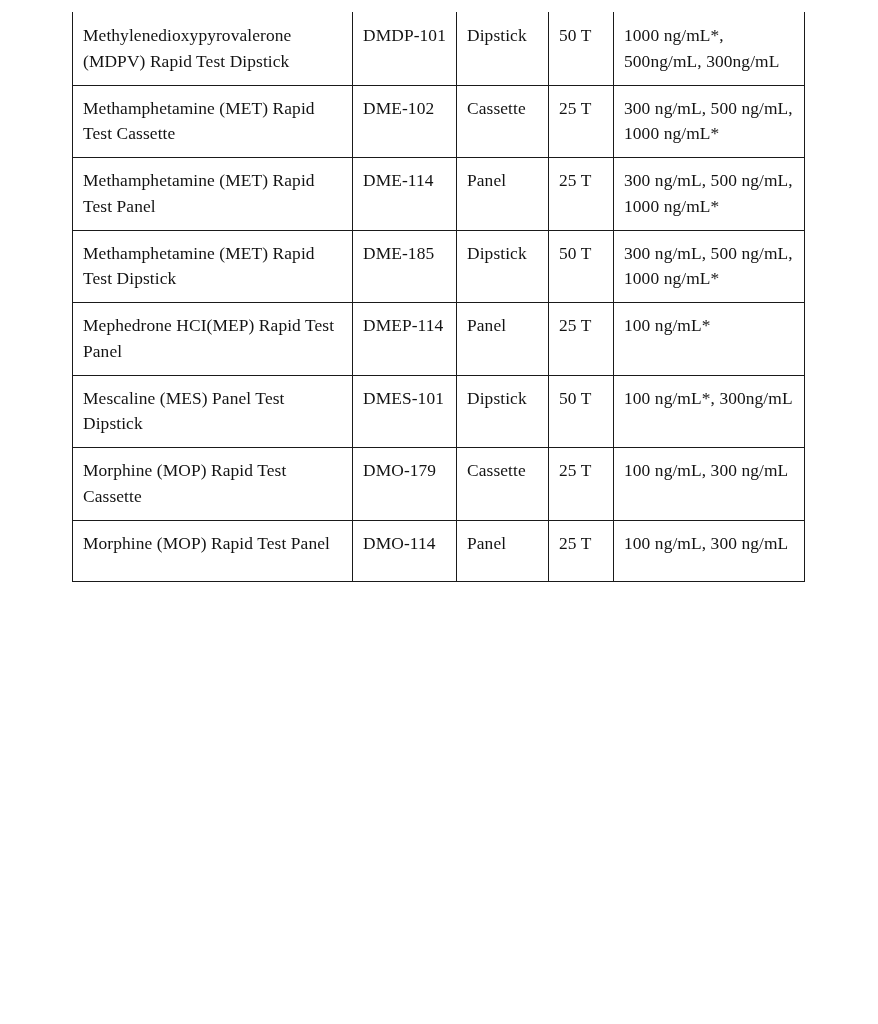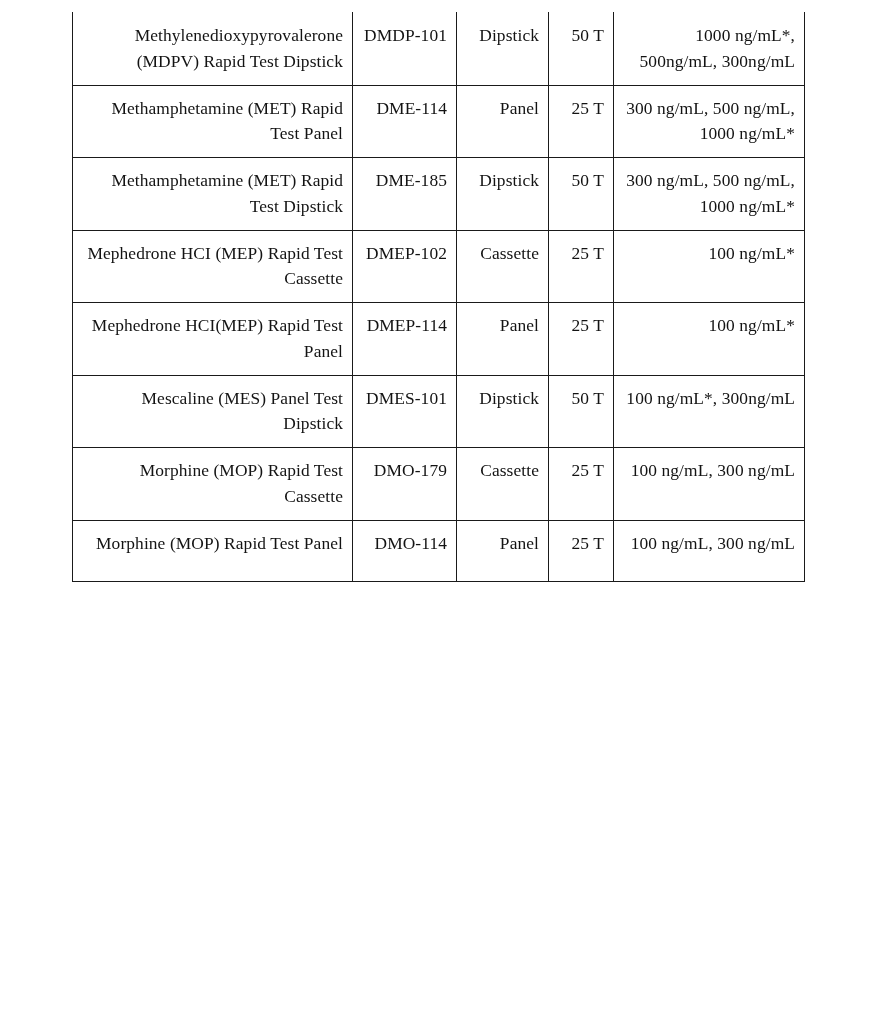--- a/index.html
+++ b/index.html
@@ -14,21 +14,20 @@
     font-family: "Liberation Serif", "DejaVu Serif", serif;
     color: #131313;
     overflow: hidden;
   }
 
   .page {
     position: relative;
     width: 878px;
     height: 1024px;
     background: #ffffff;
-    text-align: right;
   }
 
   
   .product-table {
     position: absolute;
     left: 72px;
     top: 12px;
     width: 732px;
     border-collapse: collapse;
     table-layout: fixed;
@@ -78,39 +77,39 @@
     <tbody id="table-body">
 
     <tr>
           <td class="cell-product">Methylenedioxypyrovalerone (MDPV) Rapid Test Dipstick</td>
           <td class="cell-code">DMDP-101</td>
           <td class="cell-format">Dipstick</td>
           <td class="cell-count">50 T</td>
           <td class="cell-conc">1000 ng/mL*, 500ng/mL, 300ng/mL</td>
         </tr>
         <tr>
+          <td class="cell-product">Methamphetamine (MET) Rapid Test Cassette</td>
+          <td class="cell-code">DME-102</td>
+          <td class="cell-format">Cassette</td>
+          <td class="cell-count">25 T</td>
+          <td class="cell-conc">300 ng/mL, 500 ng/mL, 1000 ng/mL*</td>
+        </tr>
+        <tr>
           <td class="cell-product">Methamphetamine (MET) Rapid Test Panel</td>
           <td class="cell-code">DME-114</td>
           <td class="cell-format">Panel</td>
           <td class="cell-count">25 T</td>
           <td class="cell-conc">300 ng/mL, 500 ng/mL, 1000 ng/mL*</td>
         </tr>
         <tr>
           <td class="cell-product">Methamphetamine (MET) Rapid Test Dipstick</td>
           <td class="cell-code">DME-185</td>
           <td class="cell-format">Dipstick</td>
           <td class="cell-count">50 T</td>
           <td class="cell-conc">300 ng/mL, 500 ng/mL, 1000 ng/mL*</td>
-        </tr>
-        <tr>
-          <td class="cell-product">Mephedrone HCI (MEP) Rapid Test Cassette</td>
-          <td class="cell-code">DMEP-102</td>
-          <td class="cell-format">Cassette</td>
-          <td class="cell-count">25 T</td>
-          <td class="cell-conc">100 ng/mL*</td>
         </tr>
         <tr>
           <td class="cell-product">Mephedrone HCI(MEP) Rapid Test Panel</td>
           <td class="cell-code">DMEP-114</td>
           <td class="cell-format">Panel</td>
           <td class="cell-count">25 T</td>
           <td class="cell-conc">100 ng/mL*</td>
         </tr>
         <tr>
           <td class="cell-product">Mescaline (MES) Panel Test Dipstick</td>

